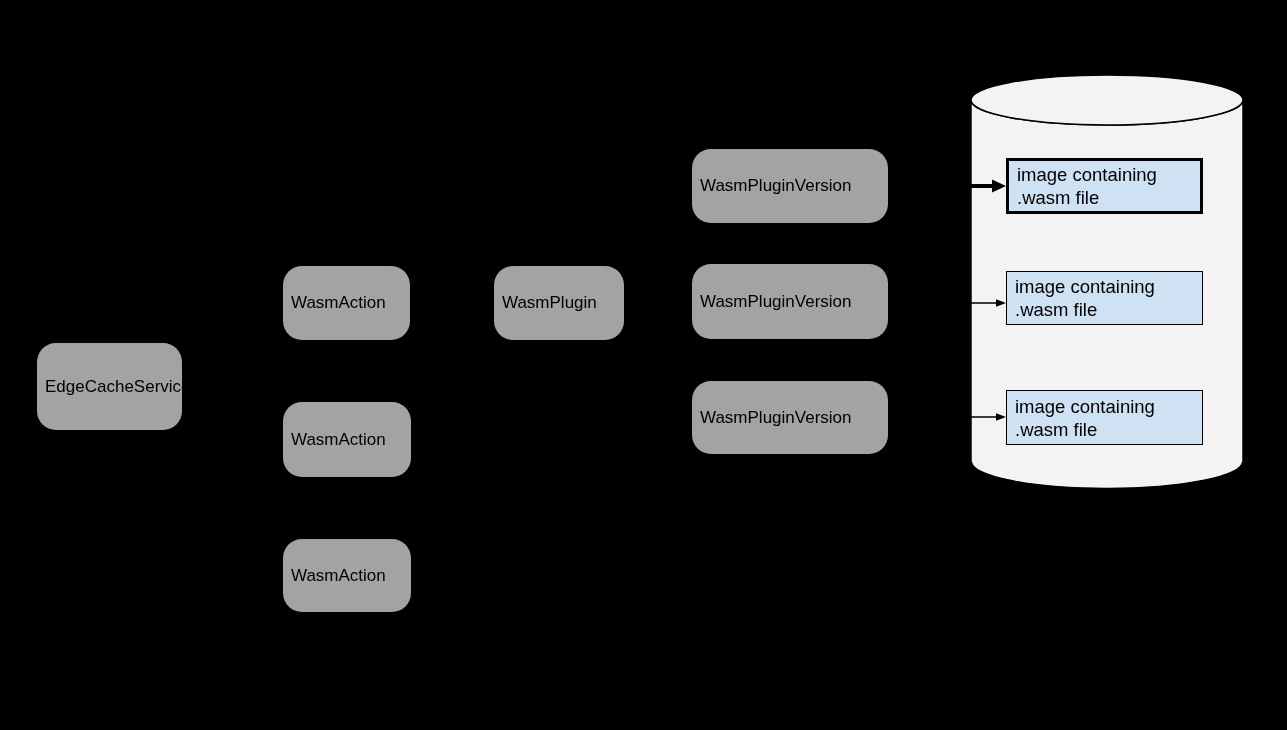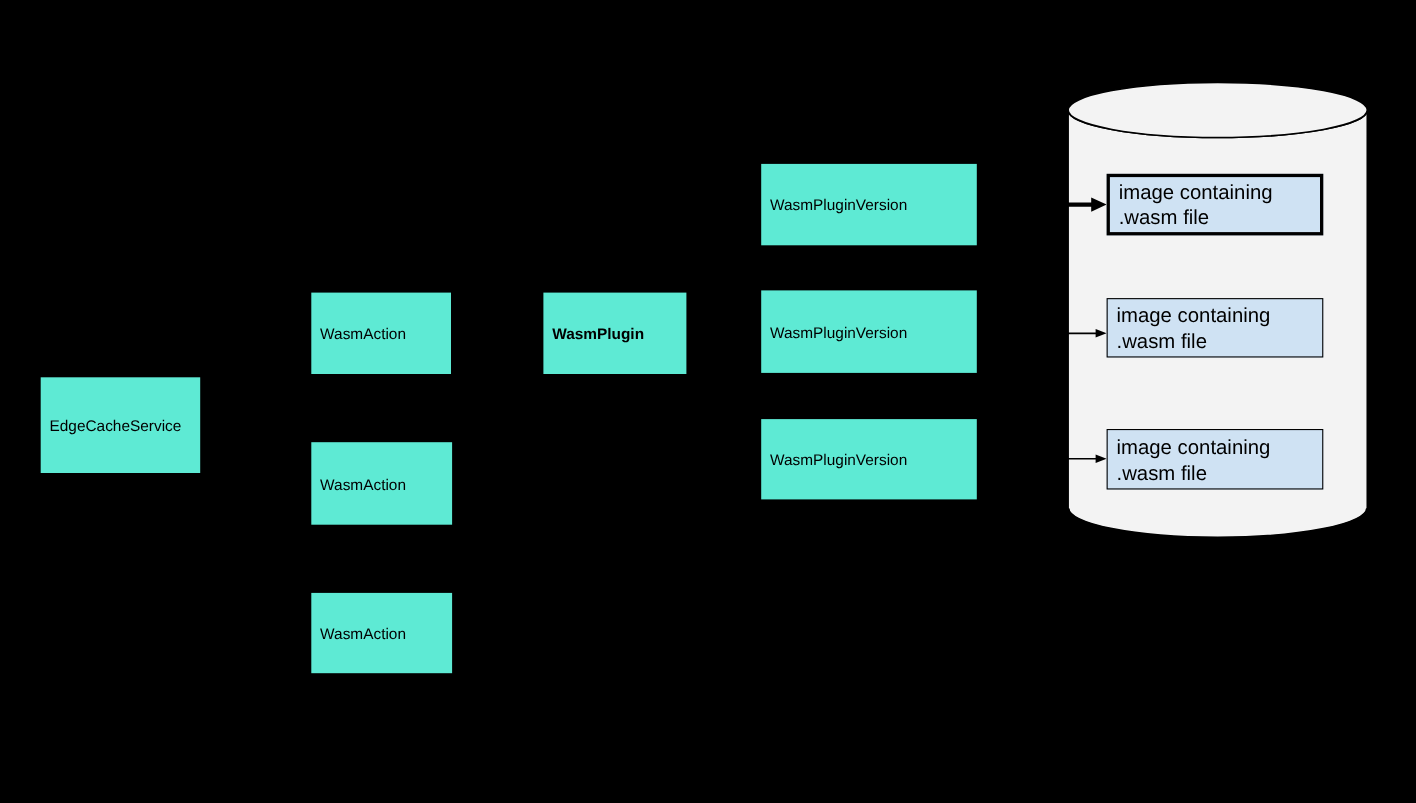--- a/index.html
+++ b/index.html
@@ -15,28 +15,29 @@
     overflow: hidden;
     font-family: "Liberation Sans", "DejaVu Sans", sans-serif;
   }
   .layer-svg {
     position: absolute;
     left: 0; top: 0;
     z-index: 1;
   }
   .node {
     position: absolute;
-    background: #5eead4;
+    background: #a3a3a3;
     color: #000000;
     display: flex;
     align-items: center;
     box-sizing: border-box;
     padding-left: 8px;
-    font-size: 14px;
+    font-size: 17px;
     z-index: 2;
+    border-radius: 19px;
   }
   .node span {
     white-space: nowrap;
   }
   .image-box {
     position: absolute;
     background: #cfe2f3;
     color: #000000;
     border: 1.5px solid #000000;
     display: flex;
@@ -98,21 +99,21 @@
   </div>
 
   <div class="node" style="left:283px; top:402px; width:128px; height:75px;">
     <span>WasmAction</span>
   </div>
 
   <div class="node" style="left:283px; top:539px; width:128px; height:73px;">
     <span>WasmAction</span>
   </div>
 
-  <div class="node" style="left:494px; top:266px; width:130px; height:74px;font-weight:bold;">
+  <div class="node" style="left:494px; top:266px; width:130px; height:74px;">
     <span>WasmPlugin</span>
   </div>
 
   <div class="node" style="left:692px; top:149px; width:196px; height:74px;">
     <span>WasmPluginVersion</span>
   </div>
 
   <div class="node" style="left:692px; top:264px; width:196px; height:75px;">
     <span>WasmPluginVersion</span>
   </div>

